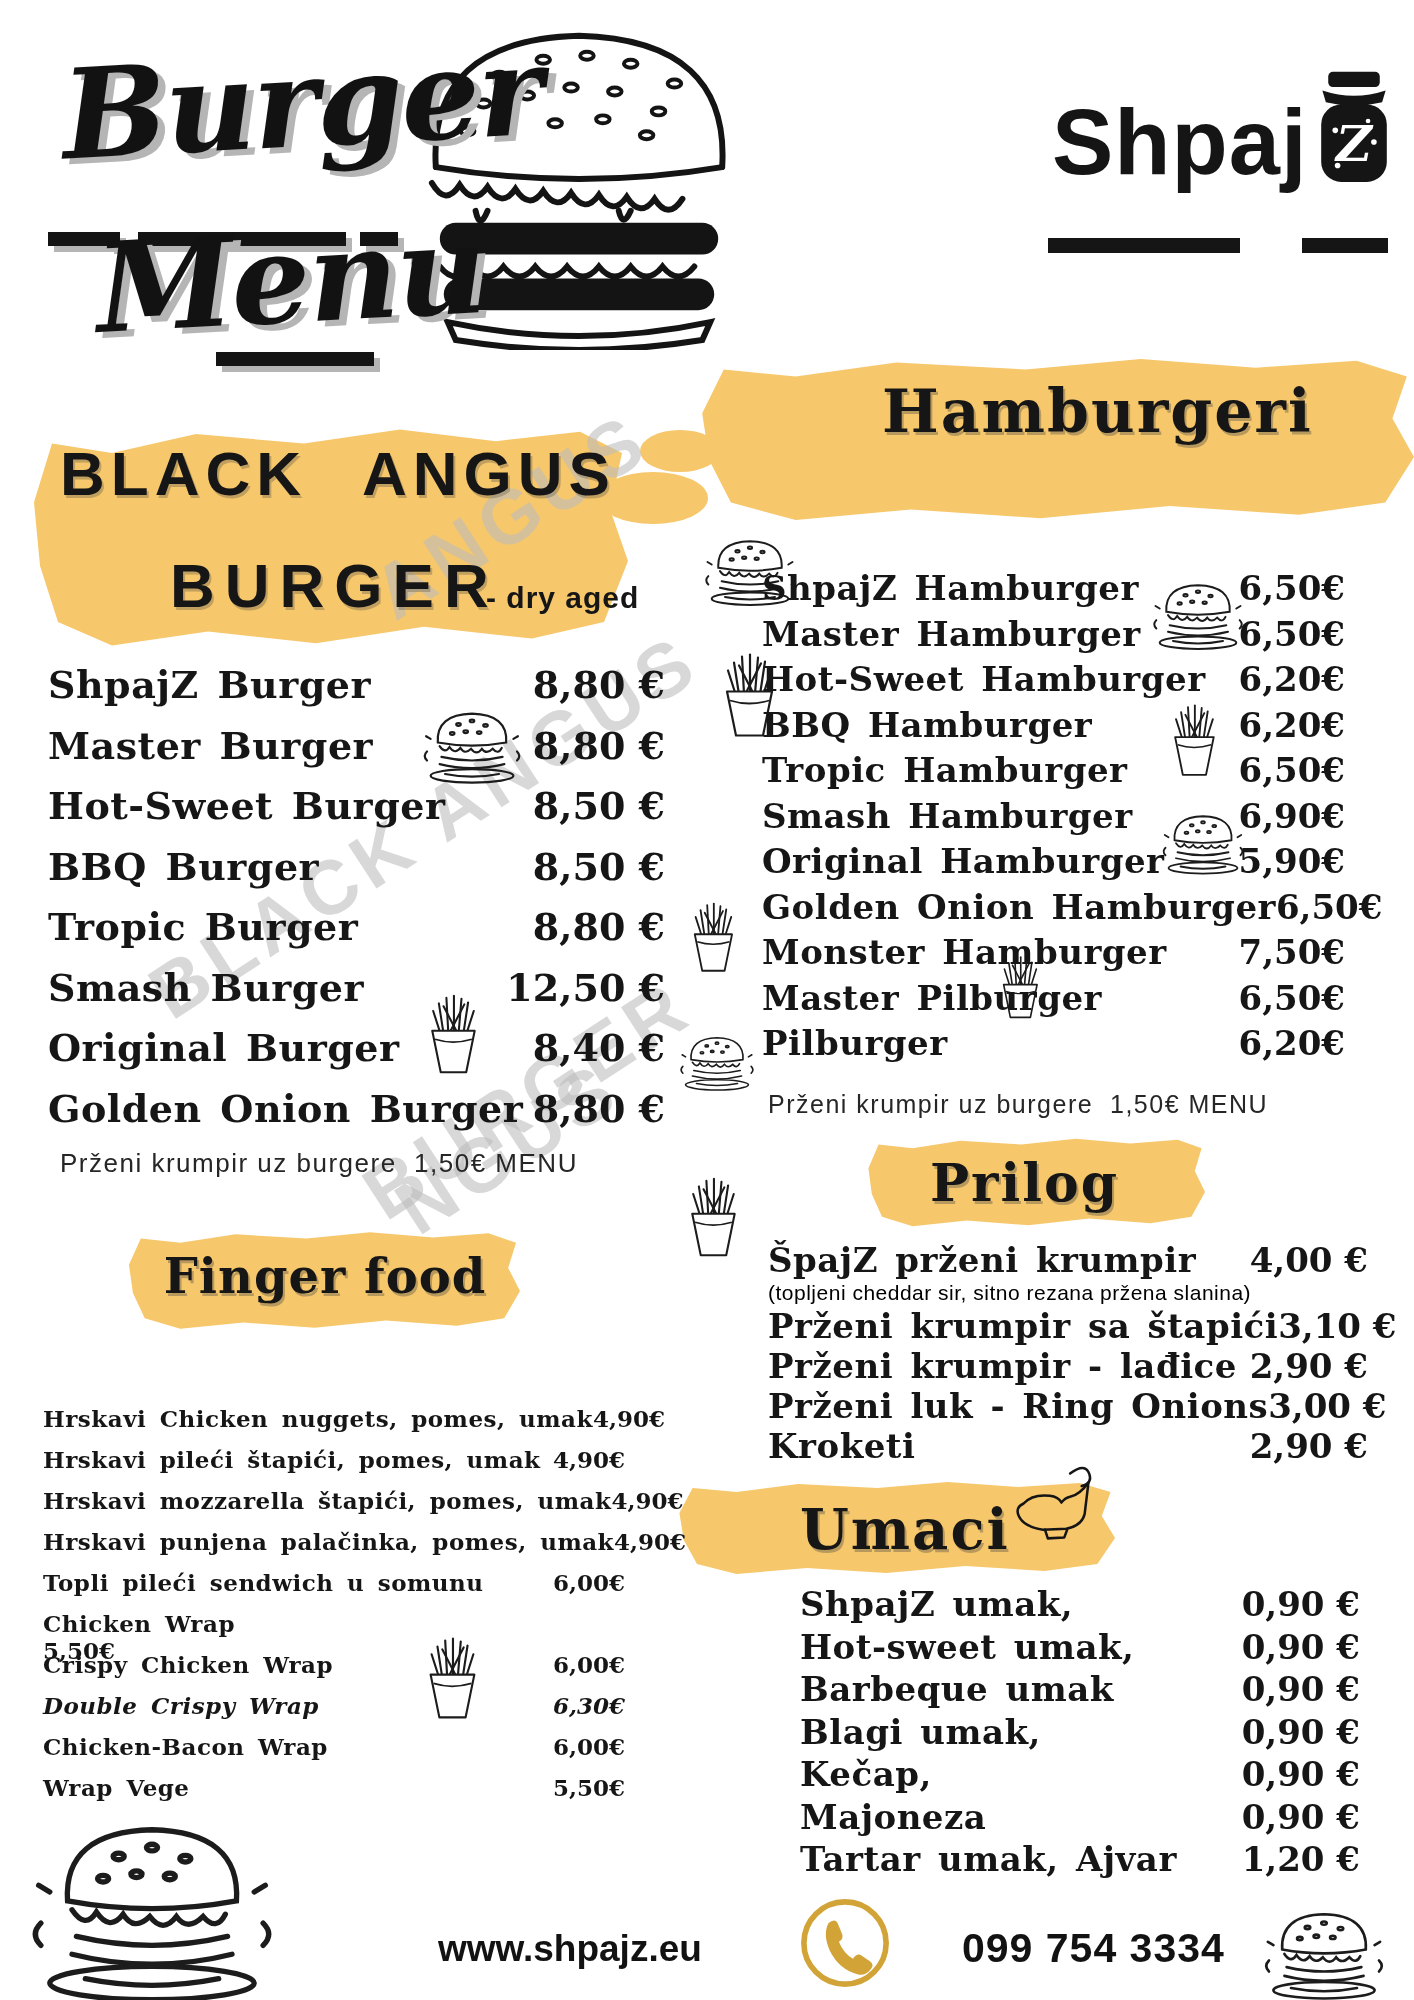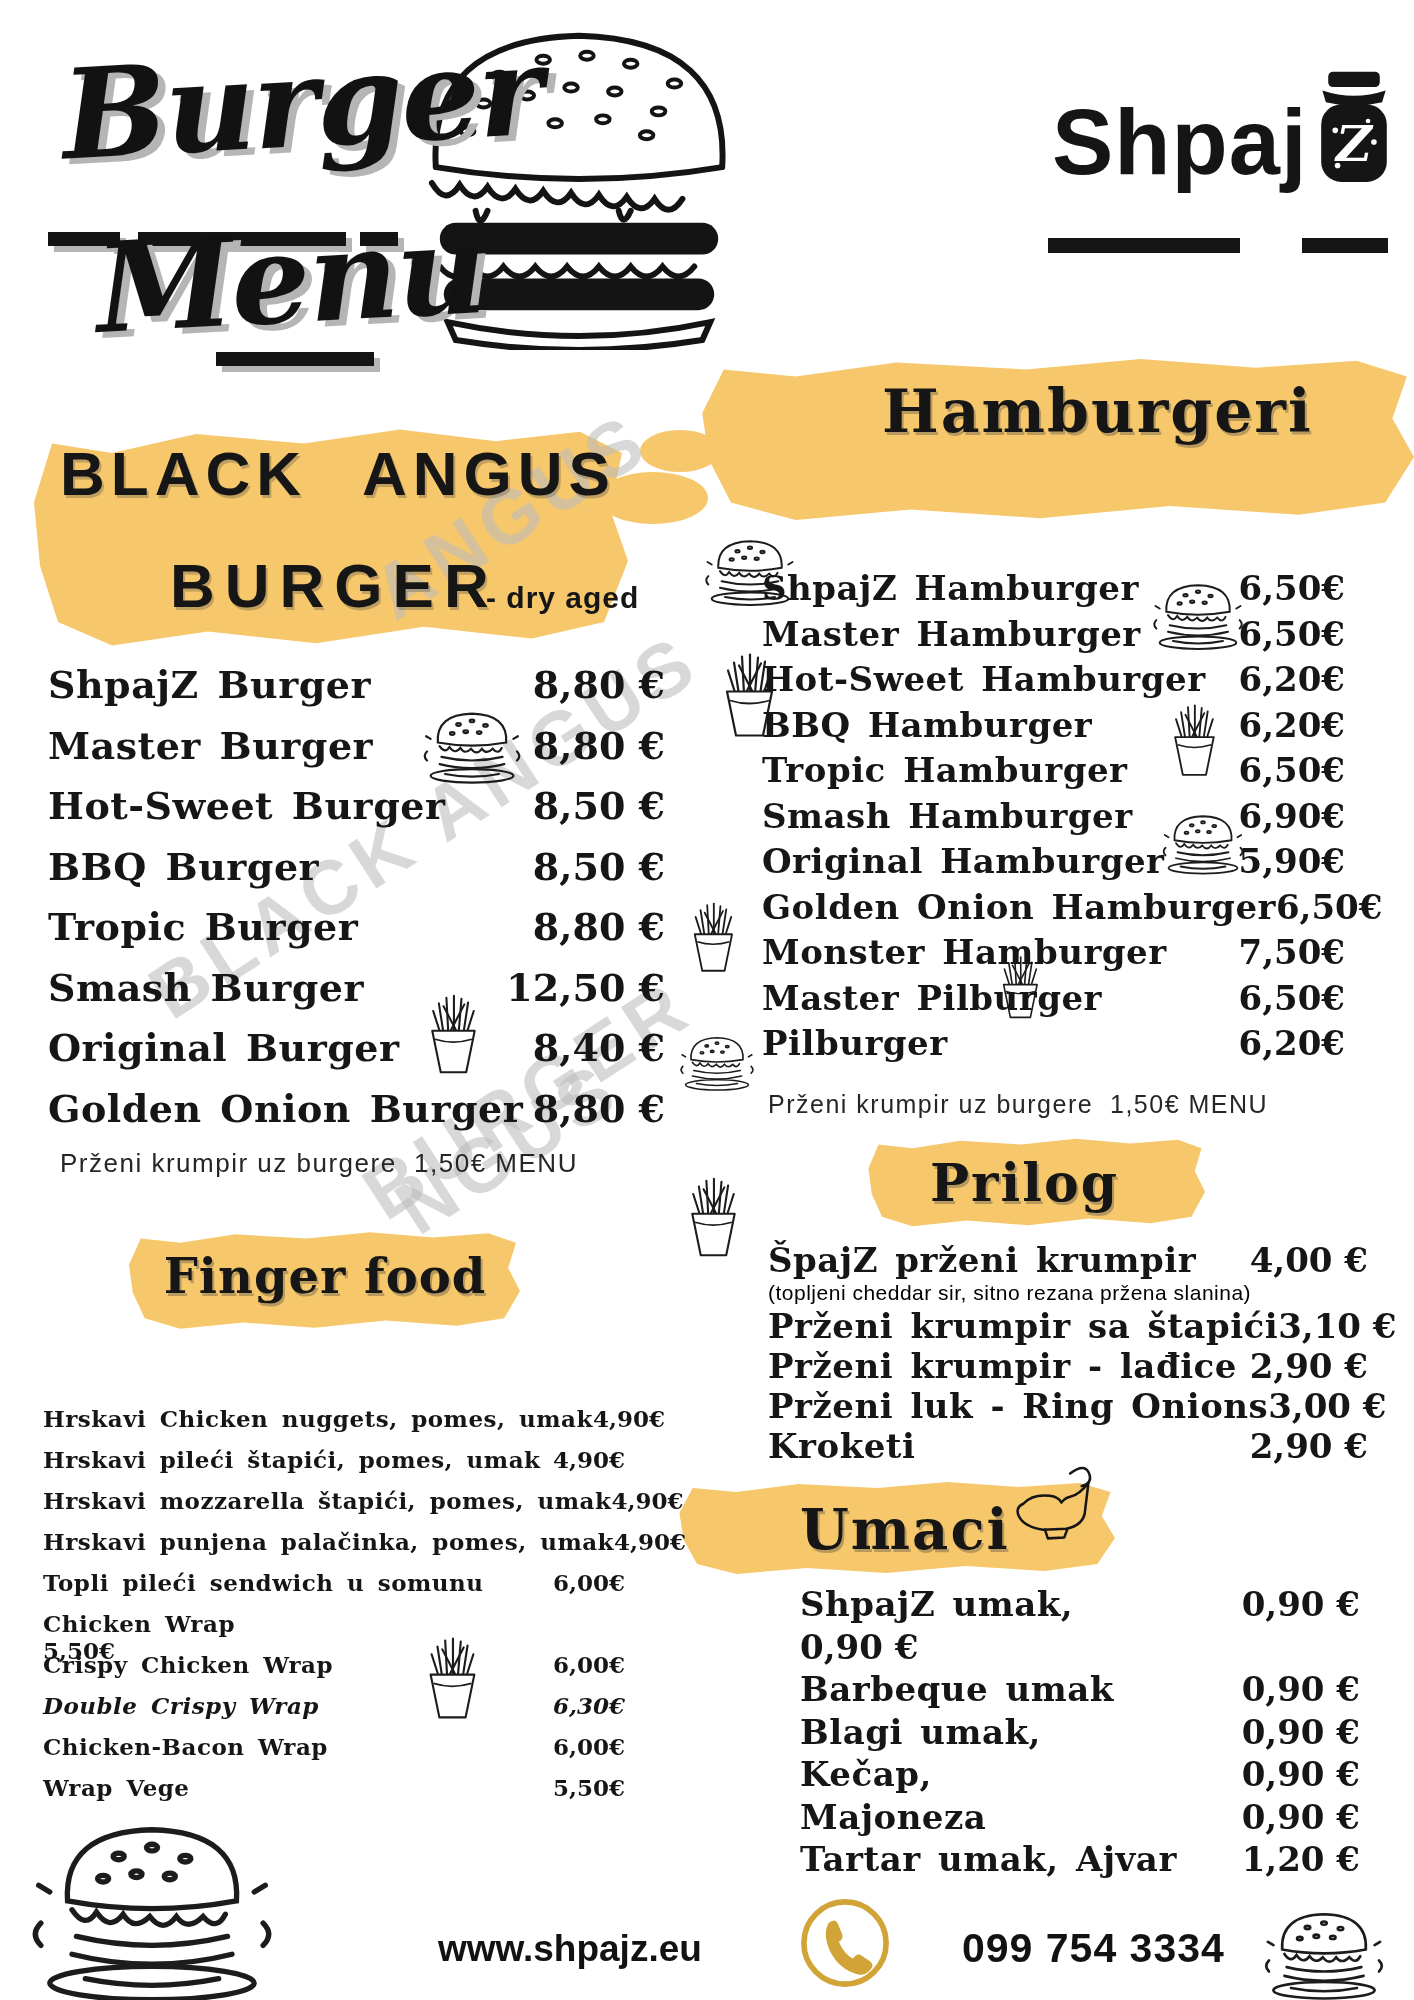--- a/index.html
+++ b/index.html
@@ -418,20 +418,21 @@
     </svg>
 
   <div class="menu-list" style="left:800px;top:1584px;width:560px;">
 
       <div class="row" style="height:42.5px;font-size:34px;">
         <span class="iname">ShpajZ umak,</span>
         <span class="iprice">0,90 €</span>
       </div>
 
       <div class="row" style="height:42.5px;font-size:34px;">
+        <span class="iname">Hot-sweet umak,</span>
         <span class="iprice">0,90 €</span>
       </div>
 
       <div class="row" style="height:42.5px;font-size:34px;">
         <span class="iname">Barbeque umak</span>
         <span class="iprice">0,90 €</span>
       </div>
 
       <div class="row" style="height:42.5px;font-size:34px;">
         <span class="iname">Blagi umak,</span>

